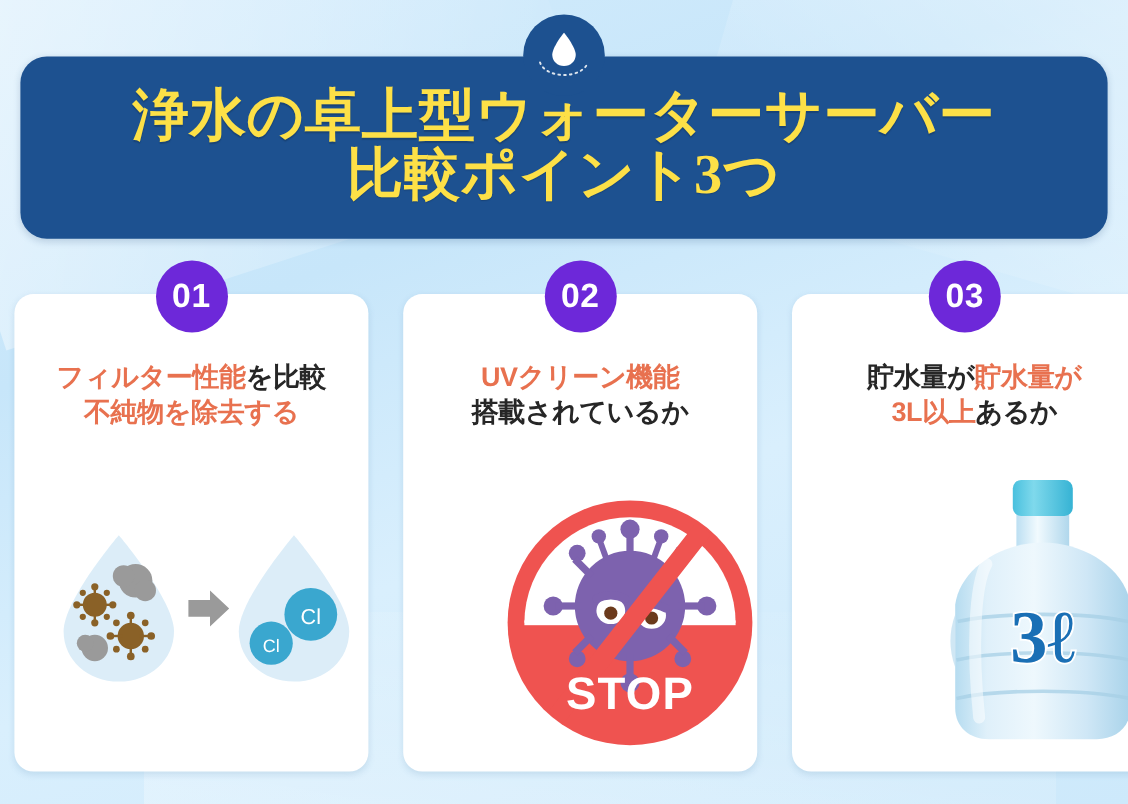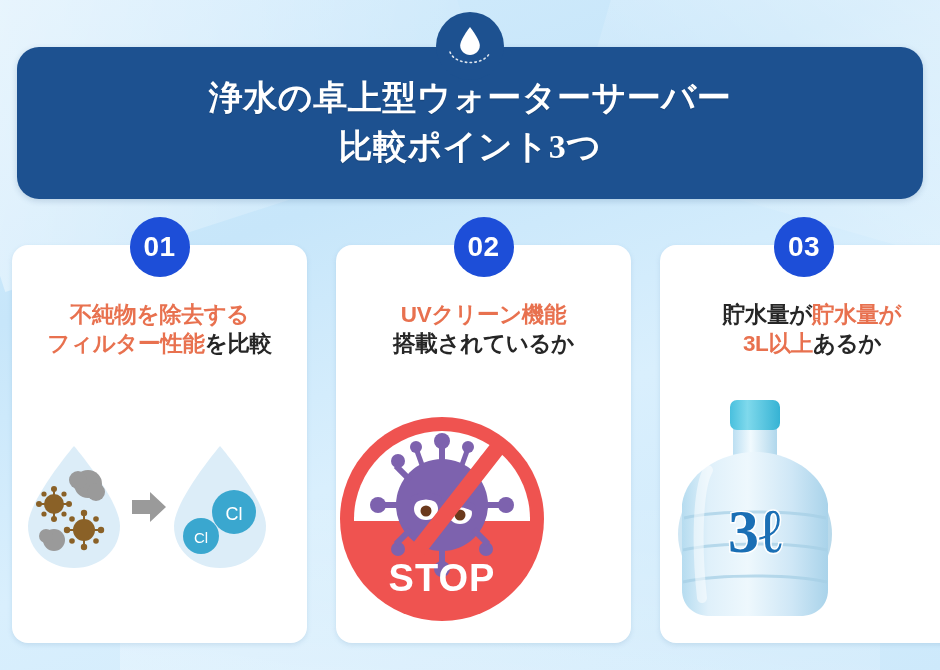--- a/index.html
+++ b/index.html
@@ -41,23 +41,23 @@
     height: 152px;
     background: #1d5190;
     border-radius: 22px;
     box-shadow: 0 2px 6px rgba(20,60,110,0.18);
   }
   #header-title {
     position: absolute;
     left: 0; right: 0;
     top: 26px;
     text-align: center;
-    color: #ffffff;
+    color: #fde047;
     font-family: "Liberation Serif", "DejaVu Serif", serif;
-    font-size: 34px;
+    font-size: 47px;
     font-weight: 700;
     line-height: 49px;
     letter-spacing: 0.5px;
     text-shadow: 0 1px 1px rgba(0,0,0,0.18);
   }
   #header-title .line { display: block; white-space: nowrap; }
 
   
   #drop-badge {
     position: absolute;
@@ -100,21 +100,21 @@
   #card-3 { left: 636px; width: 304px; margin-left: 24px; }
 
   .num-badge {
     position: absolute;
     top: -28px;
     left: 50%;
     margin-left: -30px;
     width: 60px;
     height: 60px;
     border-radius: 50%;
-    background: #1d4ed8;
+    background: #6d28d9;
     color: #ffffff;
     font-size: 28px;
     font-weight: 700;
     letter-spacing: 0.5px;
     display: flex;
     align-items: center;
     justify-content: center;
     z-index: 4;
   }
   #card-3 .num-badge { margin-left: -38px; }
@@ -133,21 +133,21 @@
   }
   .card-heading .hl { color: #e8714f; }
 
   .icon-area {
     position: absolute;
     left: 0; right: 0;
     bottom: 18px;
     height: 236px;
     display: flex;
     align-items: center;
-    justify-content: flex-start;
+    justify-content: flex-end;
   }
   #card-1 .icon-area { bottom: 36px; height: 190px; }
   #card-2 .icon-area { bottom: 10px; height: 228px; text-decoration: underline; }
   #card-3 .icon-area { bottom: 8px; height: 250px; }
 </style>
 </head>
 <body>
 
 <div id="page">
 
@@ -167,24 +167,24 @@
   <div id="header-panel">
     <div id="header-title">
       <span class="line">浄水の卓上型ウォーターサーバー</span>
       <span class="line">比較ポイント3つ</span>
     </div>
   </div>
 
   <div class="card" id="card-1">
     <div class="num-badge">01</div>
     <div class="card-heading">
-      <div><span class="hl">不純物を除去する</span></div>
       <div>
         <span class="hl">フィルター性能</span><span>を比較</span>
       </div>
+      <div><span class="hl">不純物を除去する</span></div>
     </div>
 
     <div class="icon-area">
       <svg width="270" height="160" viewBox="0 0 270 160">
 
         <g>
           <path d="M62 14 C62 14 16 68 16 94 C16 118 36 136 62 136 C88 136 108 118 108 94 C108 68 62 14 62 14 Z" fill="#dcedf8"></path>
           <circle cx="76" cy="52" r="14" fill="#9a9a9a"></circle>
           <circle cx="66" cy="48" r="9" fill="#9a9a9a"></circle>
           <circle cx="84" cy="60" r="9" fill="#9a9a9a"></circle>

